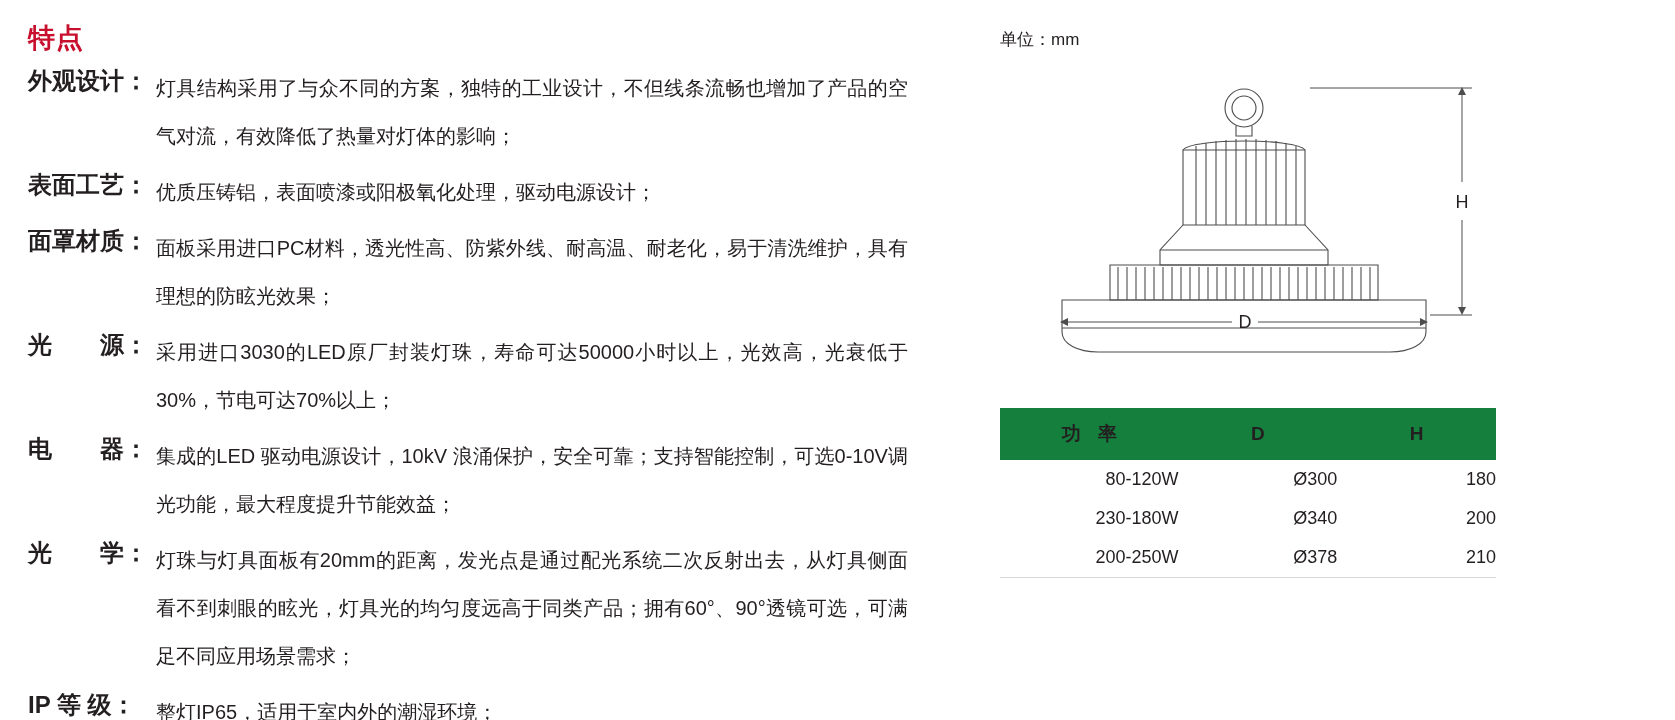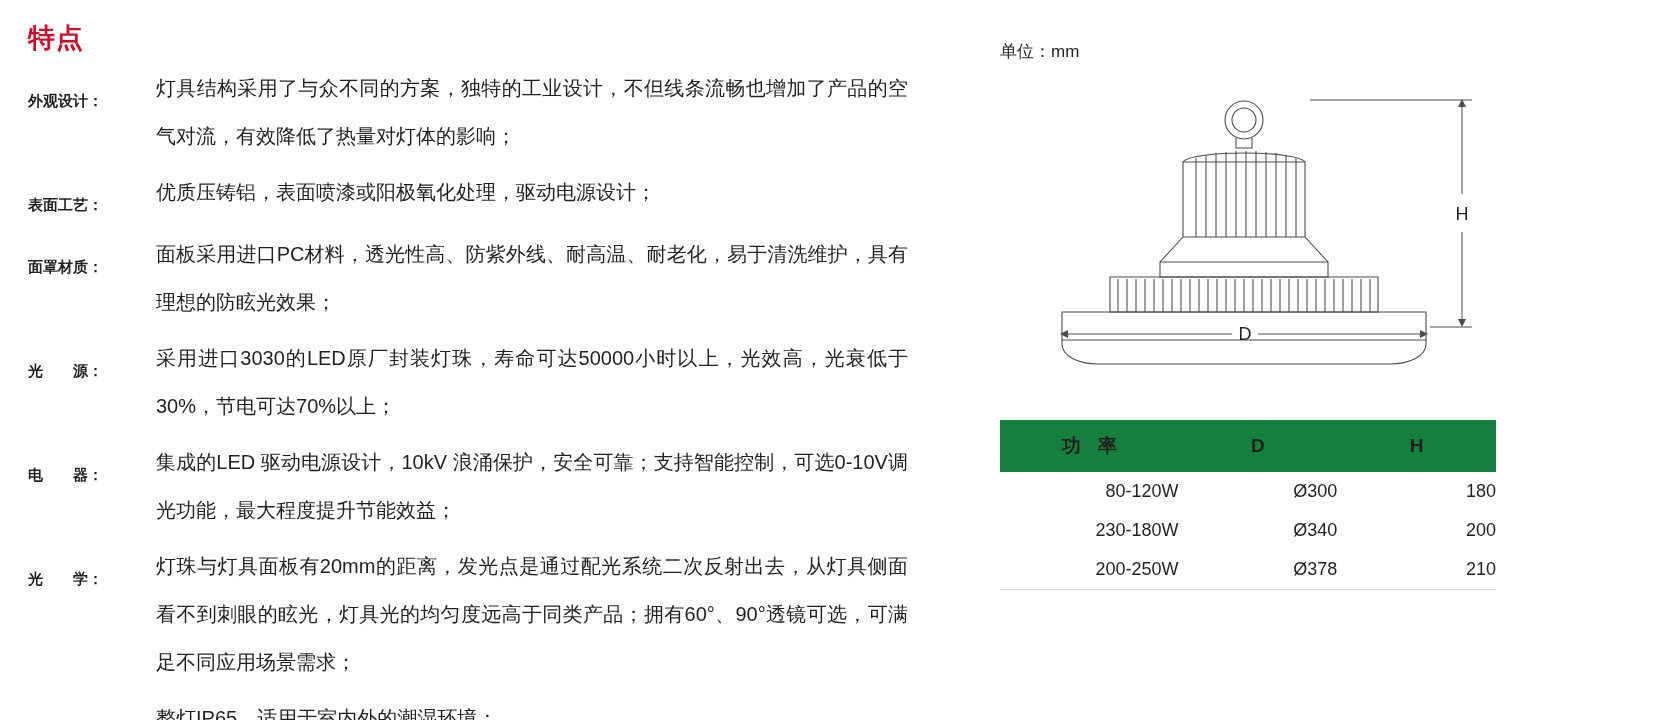--- a/index.html
+++ b/index.html
@@ -36,44 +36,43 @@
     margin: 0 0 10px 0;
     line-height: 1.2;
   }
   .feat-row {
     display: flex;
     align-items: flex-start;
     margin-bottom: 8px;
   }
   .feat-label {
     flex: 0 0 128px;
-    font-size: 15px;
+    font-size: 24px;
     font-weight: bold;
     line-height: 34px;
     white-space: nowrap;
     letter-spacing: 0px;
-    margin-top: 20px;
   }
   .feat-label.spaced {
     letter-spacing: 0;
   }
   .feat-text {
     flex: 1 1 auto;
     font-size: 20px;
     line-height: 48px;
     text-align: justify;
     text-justify: inter-ideograph;
     letter-spacing: 0px;
   }
 
   
   .right {
     position: absolute;
     left: 1000px;
-    top: 12px;
+    top: 0;
     width: 660px;
     height: 588px;
   }
   .unit-label {
     position: absolute;
     left: 0px;
     top: 28px;
     font-size: 17px;
     color: #231f20;
   }

